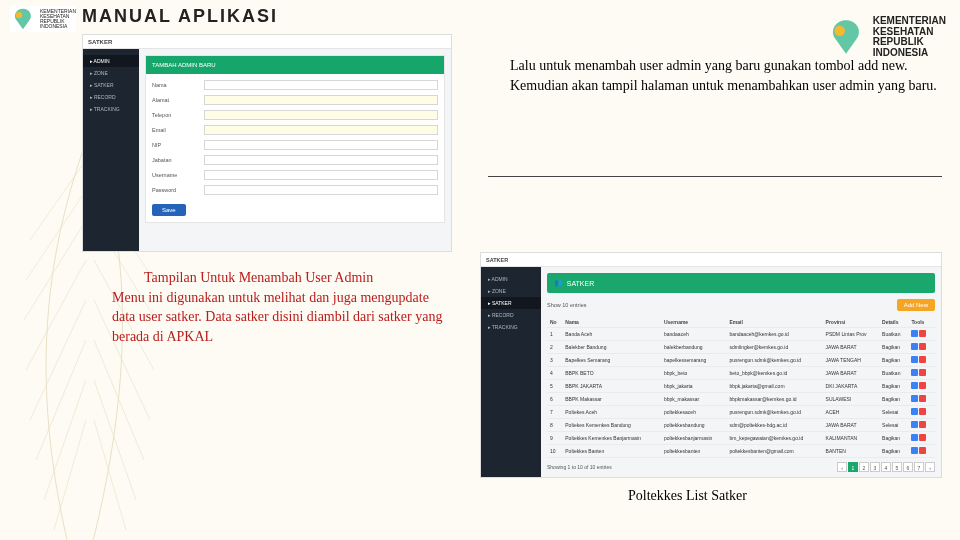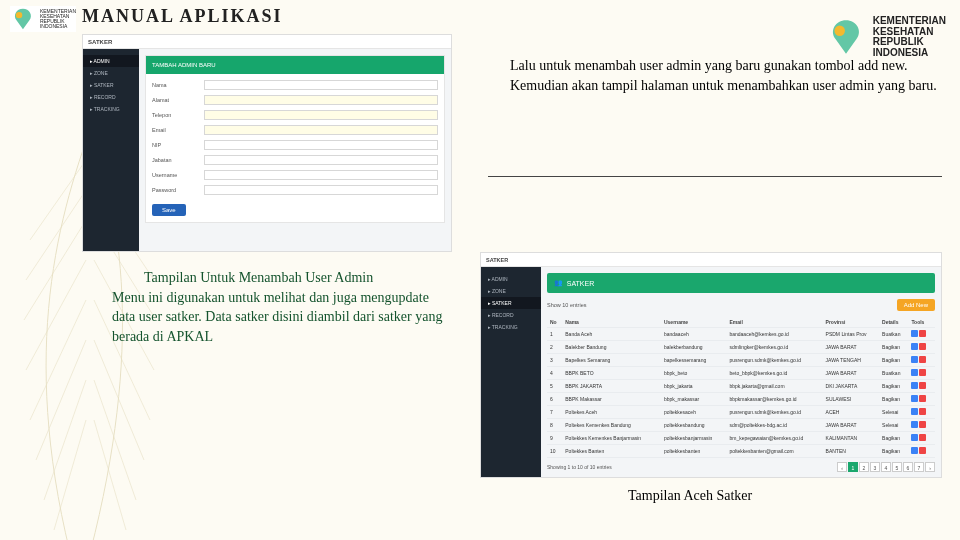--- a/index.html
+++ b/index.html
@@ -5,24 +5,24 @@
   * { margin:0; padding:0; box-sizing:border-box; }
   body { width:960px; height:540px; font-family:"Times New Roman",serif; background:#fdfbf3; position:relative; overflow:hidden; }
   .feather { position:absolute; left:-40px; bottom:-60px; width:260px; height:480px; opacity:.6; }
   .feather svg { width:100%; height:100%; }
   .logo-left { position:absolute; top:6px; left:10px; width:66px; height:26px; background:#fff; display:flex; align-items:center; gap:4px; }
   .logo-right { position:absolute; top:16px; right:14px; display:flex; align-items:center; gap:6px; }
   .logo-icon { width:26px; height:26px; }
   .logo-icon svg { width:100%; height:100%; }
   .logo-text-sm { font-family:Arial,sans-serif; font-size:5px; color:#222; line-height:1.05; }
   .logo-text-lg { font-family:Arial,sans-serif; font-size:10px; color:#222; line-height:1.05; font-weight:600; }
-  .title { position:absolute; top:6px; left:82px; font-family:Liberation Serif, serif; font-weight:700; letter-spacing:2px; font-size:18px; color:#222; }
+  .title { position:absolute; top:6px; left:82px; font-family:Liberation Sans, sans-serif; font-weight:700; letter-spacing:2px; font-size:18px; color:#222; }
   .para1 { position:absolute; top:56px; left:510px; width:440px; font-size:14px; line-height:1.4; color:#000; }
   .divider { position:absolute; top:176px; left:488px; width:454px; height:1.2px; background:#444; }
-  .cap1 { position:absolute; top:268px; left:112px; width:340px; font-size:14px; line-height:1.4; color:#14532d; }
+  .cap1 { position:absolute; top:268px; left:112px; width:340px; font-size:14px; line-height:1.4; color:#b91c1c; }
   .cap1 .indent { display:inline-block; width:32px; }
   .cap2 { position:absolute; top:488px; left:628px; font-size:14px; color:#000; }
 
   
   .shot1 { position:absolute; top:34px; left:82px; width:370px; height:218px; background:#fff; border:1px solid #ddd; font-family:Arial,sans-serif; font-size:6px; color:#333; }
   .s1-top { height:14px; background:#fff; border-bottom:1px solid #e5e5e5; display:flex; align-items:center; padding:0 5px; font-weight:700; color:#444; }
   .s1-body { display:flex; height:calc(100% - 14px); }
   .s1-side { width:56px; background:#1d2630; color:#aeb6bf; padding:6px 0; }
   .s1-side div { padding:3px 7px; font-size:5px; }
   .s1-side .act { background:#12171f; color:#fff; }
@@ -101,21 +101,21 @@
 
 <div class="title">MANUAL APLIKASI</div>
 
 <div class="para1">Lalu untuk menambah user admin yang baru gunakan tombol add new. Kemudian akan tampil halaman untuk menambahkan user admin yang baru.</div>
 <div class="divider"></div>
 
 <div class="cap1">
   <span class="indent"></span><span>Tampilan Untuk Menambah User Admin</span><br>
   <span>Menu ini digunakan untuk melihat dan juga mengupdate data user satker. Data satker disini diambil dari satker yang berada di APKAL</span>
 </div>
-<div class="cap2">Tampilan Aceh Satker</div>
+<div class="cap2">Poltekkes List Satker</div>
 
 <div class="shot1">
   <div class="s1-top">SATKER</div>
   <div class="s1-body">
     <div class="s1-side" id="s1side">
         <div class="act">▸ ADMIN</div>
         <div>▸ ZONE</div>
         <div>▸ SATKER</div>
         <div>▸ RECORD</div>
         <div>▸ TRACKING</div>

